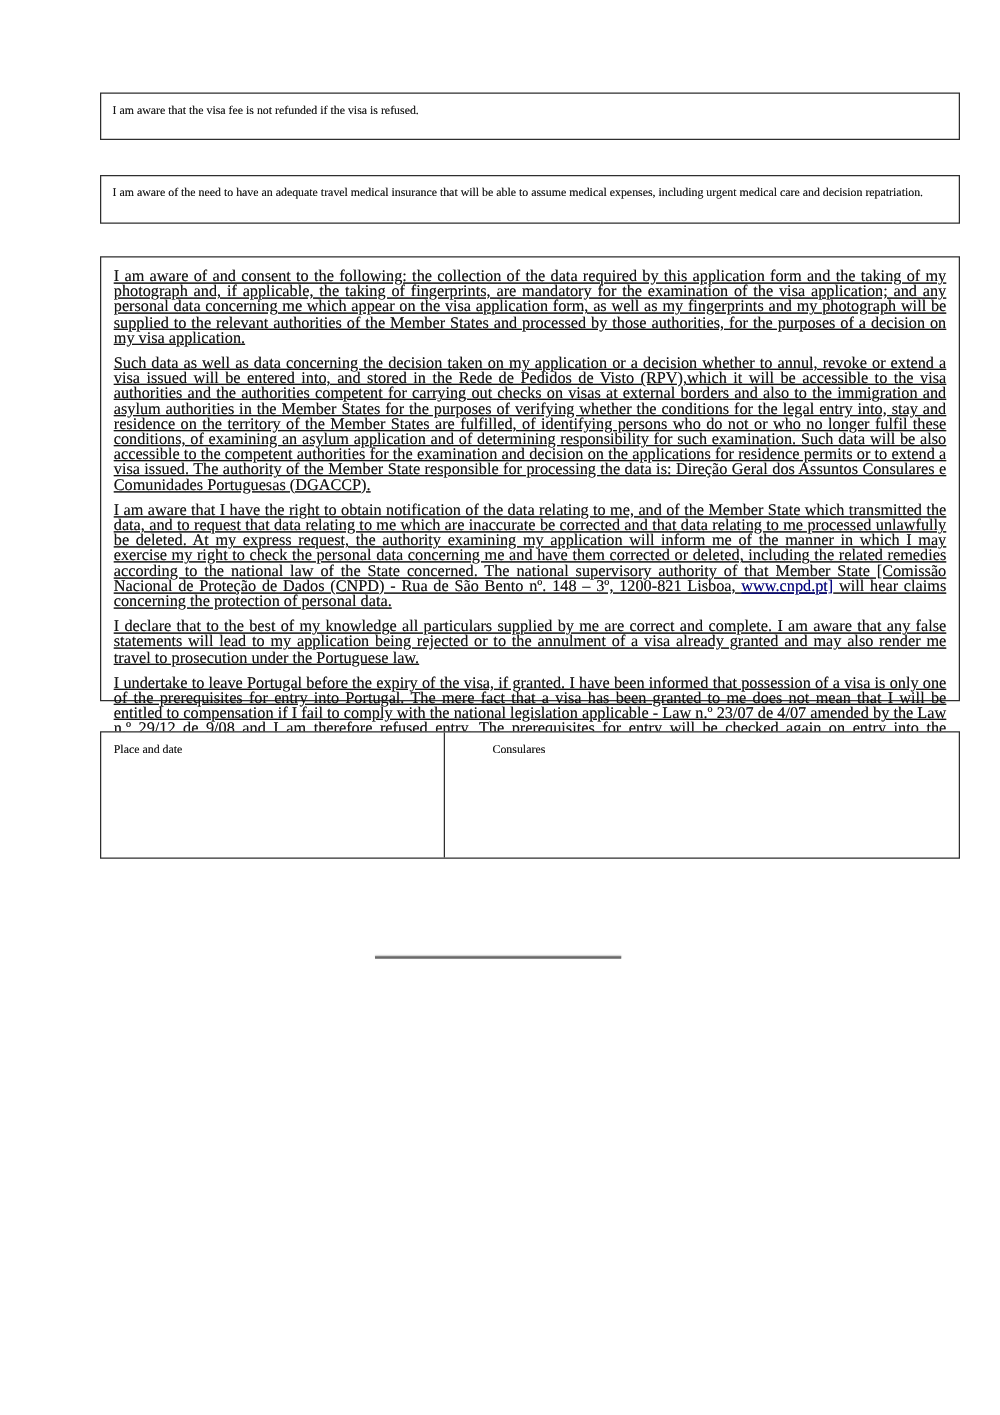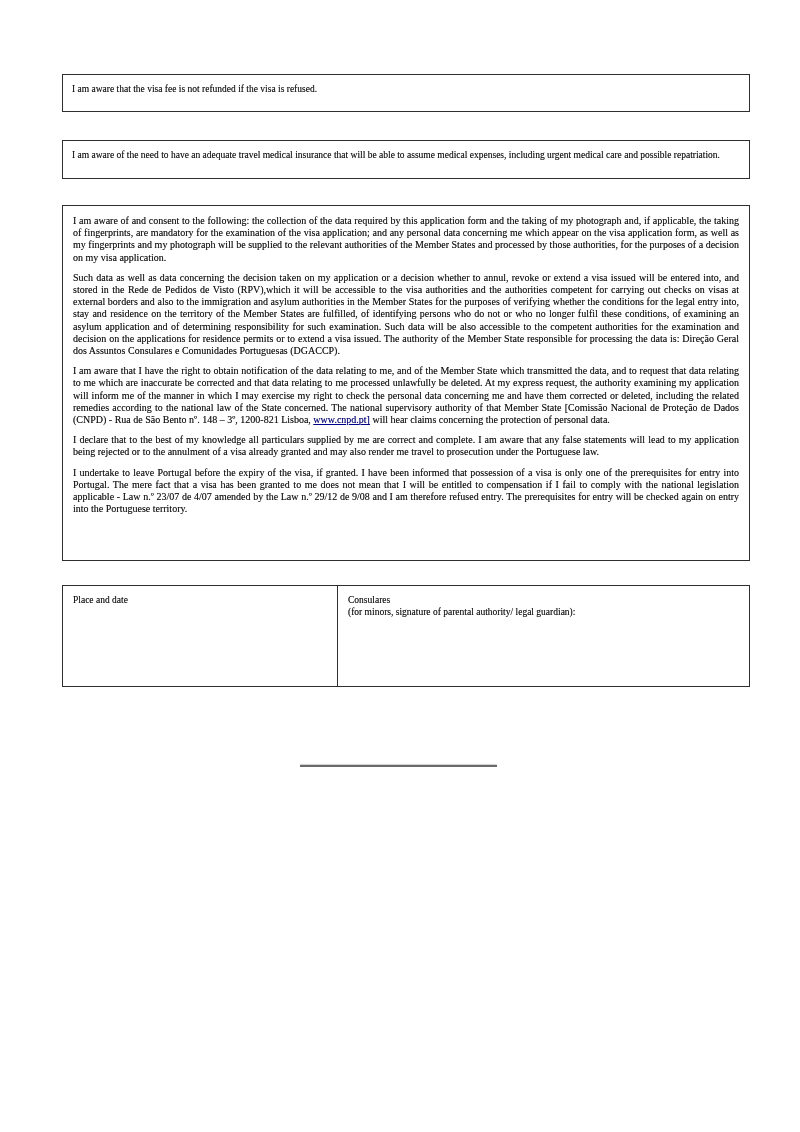--- a/index.html
+++ b/index.html
@@ -11,51 +11,52 @@
     position: relative;
     width: 800px;
     height: 1132px;
     background: #ffffff;
     font-family: "Liberation Serif", "DejaVu Serif", serif;
     color: #141414;
     overflow: hidden;
   }
   .box {
     position: absolute;
-    left: 62px;
+    left: 80px;
     width: 688px;
     border: 1.5px solid #2e2e2e;
     box-sizing: border-box;
     background: #ffffff;
   }
   .notice-text {
     font-size: 9.5px;
     line-height: 12px;
     padding: 8px 9px 0 9px;
     text-shadow: 0 0 0.4px rgba(20,20,20,0.55);
   }
   .box-1 { top: 74px;  height: 38px; }
   .box-2 { top: 140px; height: 39px; }
   .box-3 { top: 205px; height: 356px; }
   .consent-body {
     padding: 9px 10px 0 10px;
   }
   .consent-body p {
     margin: 0 0 8px 0;
-    font-size: 10px;
+    font-size: 13px;
     line-height: 12.2px;
     text-align: justify;
     text-shadow: 0 0 0.4px rgba(20,20,20,0.55);
+    text-decoration: underline;
   }
   .cnpd-link {
     color: #00008b;
     text-decoration: underline;
     cursor: pointer;
   }
-  .box-4 { top: 585px; height: 102px; display: flex; }
+  .box-4 { top: 585px; height: 102px; display: flex; gap: 28px; }
   .sig-cell {
     box-sizing: border-box;
     padding: 8px 10px 0 10px;
     font-size: 9.5px;
     line-height: 12px;
     text-shadow: 0 0 0.4px rgba(20,20,20,0.55);
   }
   .sig-cell-left {
     width: 275px;
     border-right: 1.5px solid #2e2e2e;
@@ -76,38 +77,37 @@
 </head>
 <body>
 
 <div class="page">
 
   <div class="box box-1">
     <div class="notice-text">I am aware that the visa fee is not refunded if the visa is refused.</div>
   </div>
 
   <div class="box box-2">
-    <div class="notice-text">I am aware of the need to have an adequate travel medical insurance that will be able to assume medical expenses, including urgent medical care and possible repatriation.</div>
+    <div class="notice-text">I am aware of the need to have an adequate travel medical insurance that will be able to assume medical expenses, including urgent medical care and decision repatriation.</div>
   </div>
 
   <div class="box box-3">
     <div class="consent-body">
       <p>I am aware of and consent to the following: the collection of the data required by this application form and the taking of my photograph and, if applicable, the taking of fingerprints, are mandatory for the examination of the visa application; and any personal data concerning me which appear on the visa application form, as well as my fingerprints and my photograph will be supplied to the relevant authorities of the Member States and processed by those authorities, for the purposes of a decision on my visa application.</p>
       <p>Such data as well as data concerning the decision taken on my application or a decision whether to annul, revoke or extend a visa issued will be entered into, and stored in the Rede de Pedidos de Visto (RPV),which it will be accessible to the visa authorities and the authorities competent for carrying out checks on visas at external borders and also to the immigration and asylum authorities in the Member States for the purposes of verifying whether the conditions for the legal entry into, stay and residence on the territory of the Member States are fulfilled, of identifying persons who do not or who no longer fulfil these conditions, of examining an asylum application and of determining responsibility for such examination. Such data will be also accessible to the competent authorities for the examination and decision on the applications for residence permits or to extend a visa issued.  The authority of the Member State responsible for processing the data is: Direção Geral dos Assuntos Consulares e Comunidades Portuguesas (DGACCP).</p>
       <p><span>I am aware that I have the right to obtain notification of the data relating to me, and of the Member State which transmitted the data, and to request that data relating to me which are inaccurate be corrected and that data relating to me processed unlawfully be deleted. At my express request, the authority examining my application will inform me of the manner in which I may exercise my right to check the personal data concerning me and have them corrected or deleted, including the related remedies according to the national law of the State concerned. The national supervisory authority of that Member State [Comissão Nacional de Proteção de Dados (CNPD) - Rua de São Bento nº. 148 – 3º, 1200-821 Lisboa, </span><span class="cnpd-link">www.cnpd.pt]</span><span> will hear claims concerning the protection of personal data.</span></p>
       <p>I declare that to the best of my knowledge all particulars supplied by me are correct and complete. I am aware that any false statements will lead to my application being rejected or to the annulment of a visa already granted and may also render me travel to prosecution under the Portuguese law.</p>
       <p>I undertake to leave Portugal before the expiry of the visa, if granted. I have been informed that possession of a visa is only one of the prerequisites for entry into Portugal. The mere fact that a visa has been granted to me does not mean that I will be entitled to compensation if I fail to comply with the national legislation applicable - Law n.º 23/07 de 4/07 amended by the Law n.º 29/12 de 9/08 and I am therefore refused entry. The prerequisites for entry will be checked again on entry into the Portuguese territory.</p>
     </div>
   </div>
 
   <div class="box box-4">
     <div class="sig-cell sig-cell-left">
       <span>Place and date</span>
     </div>
     <div class="sig-cell sig-cell-right">
       <div>Consulares</div>
-      <div>(for minors, signature of parental authority/ legal guardian):</div>
     </div>
   </div>
 
   <div class="footer-rule"></div>
 
 </div>
 
 </body></html>

